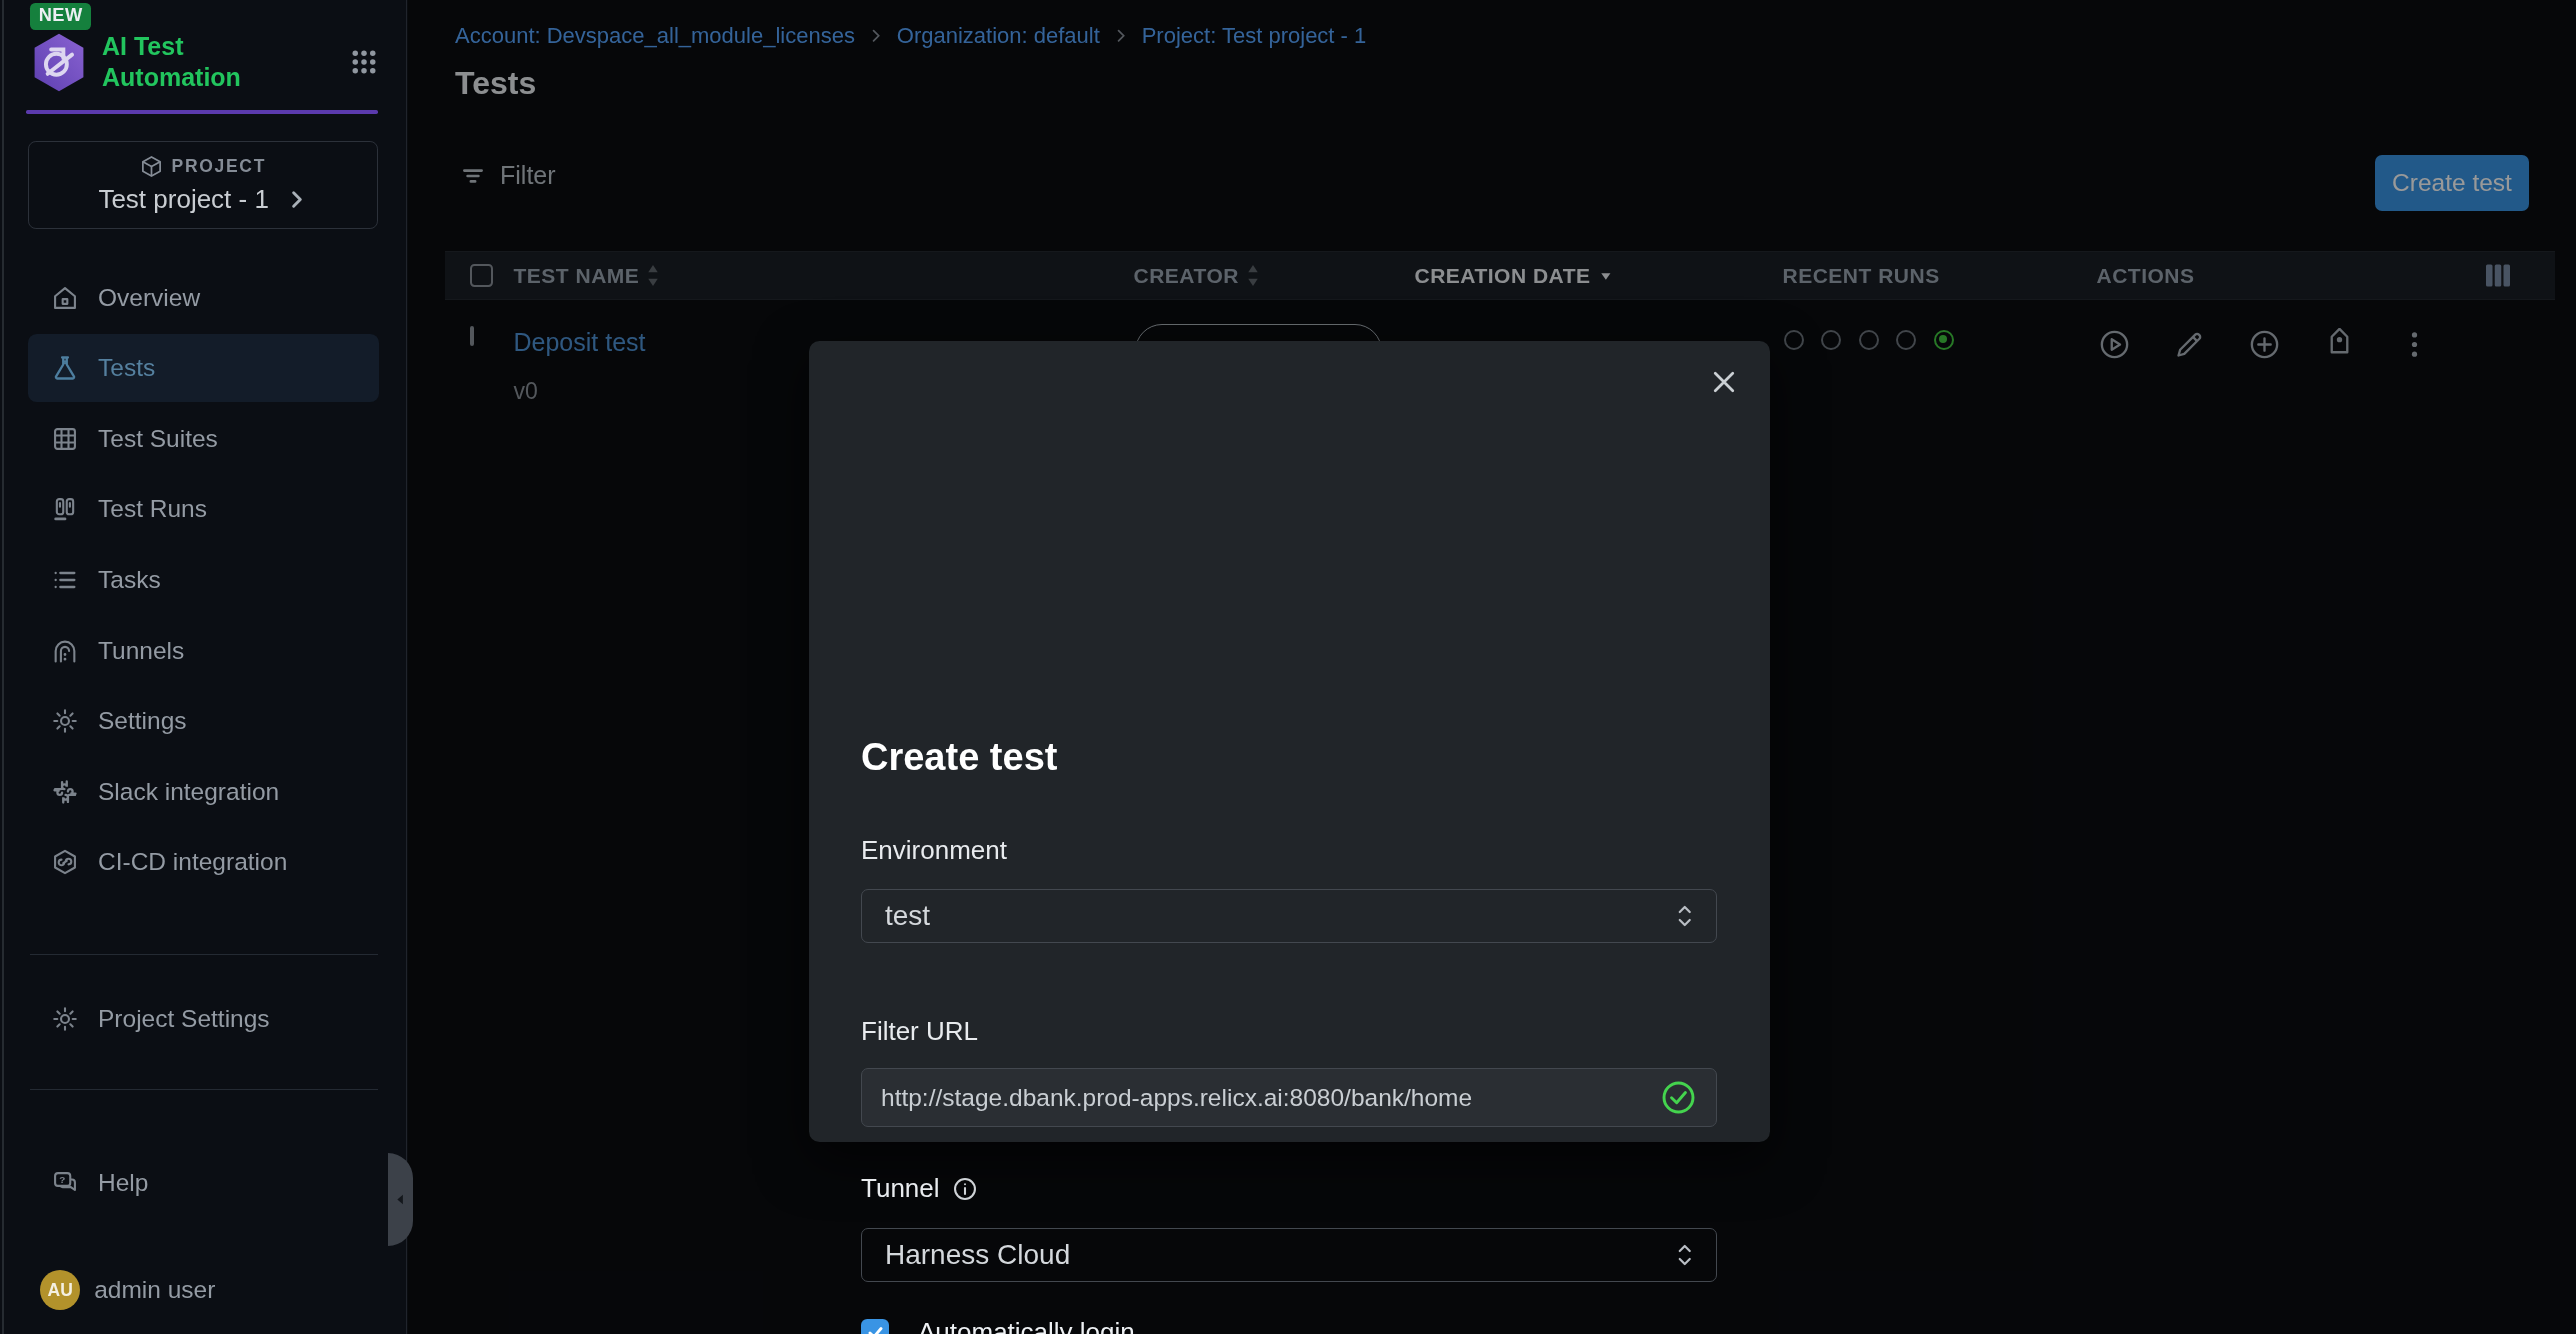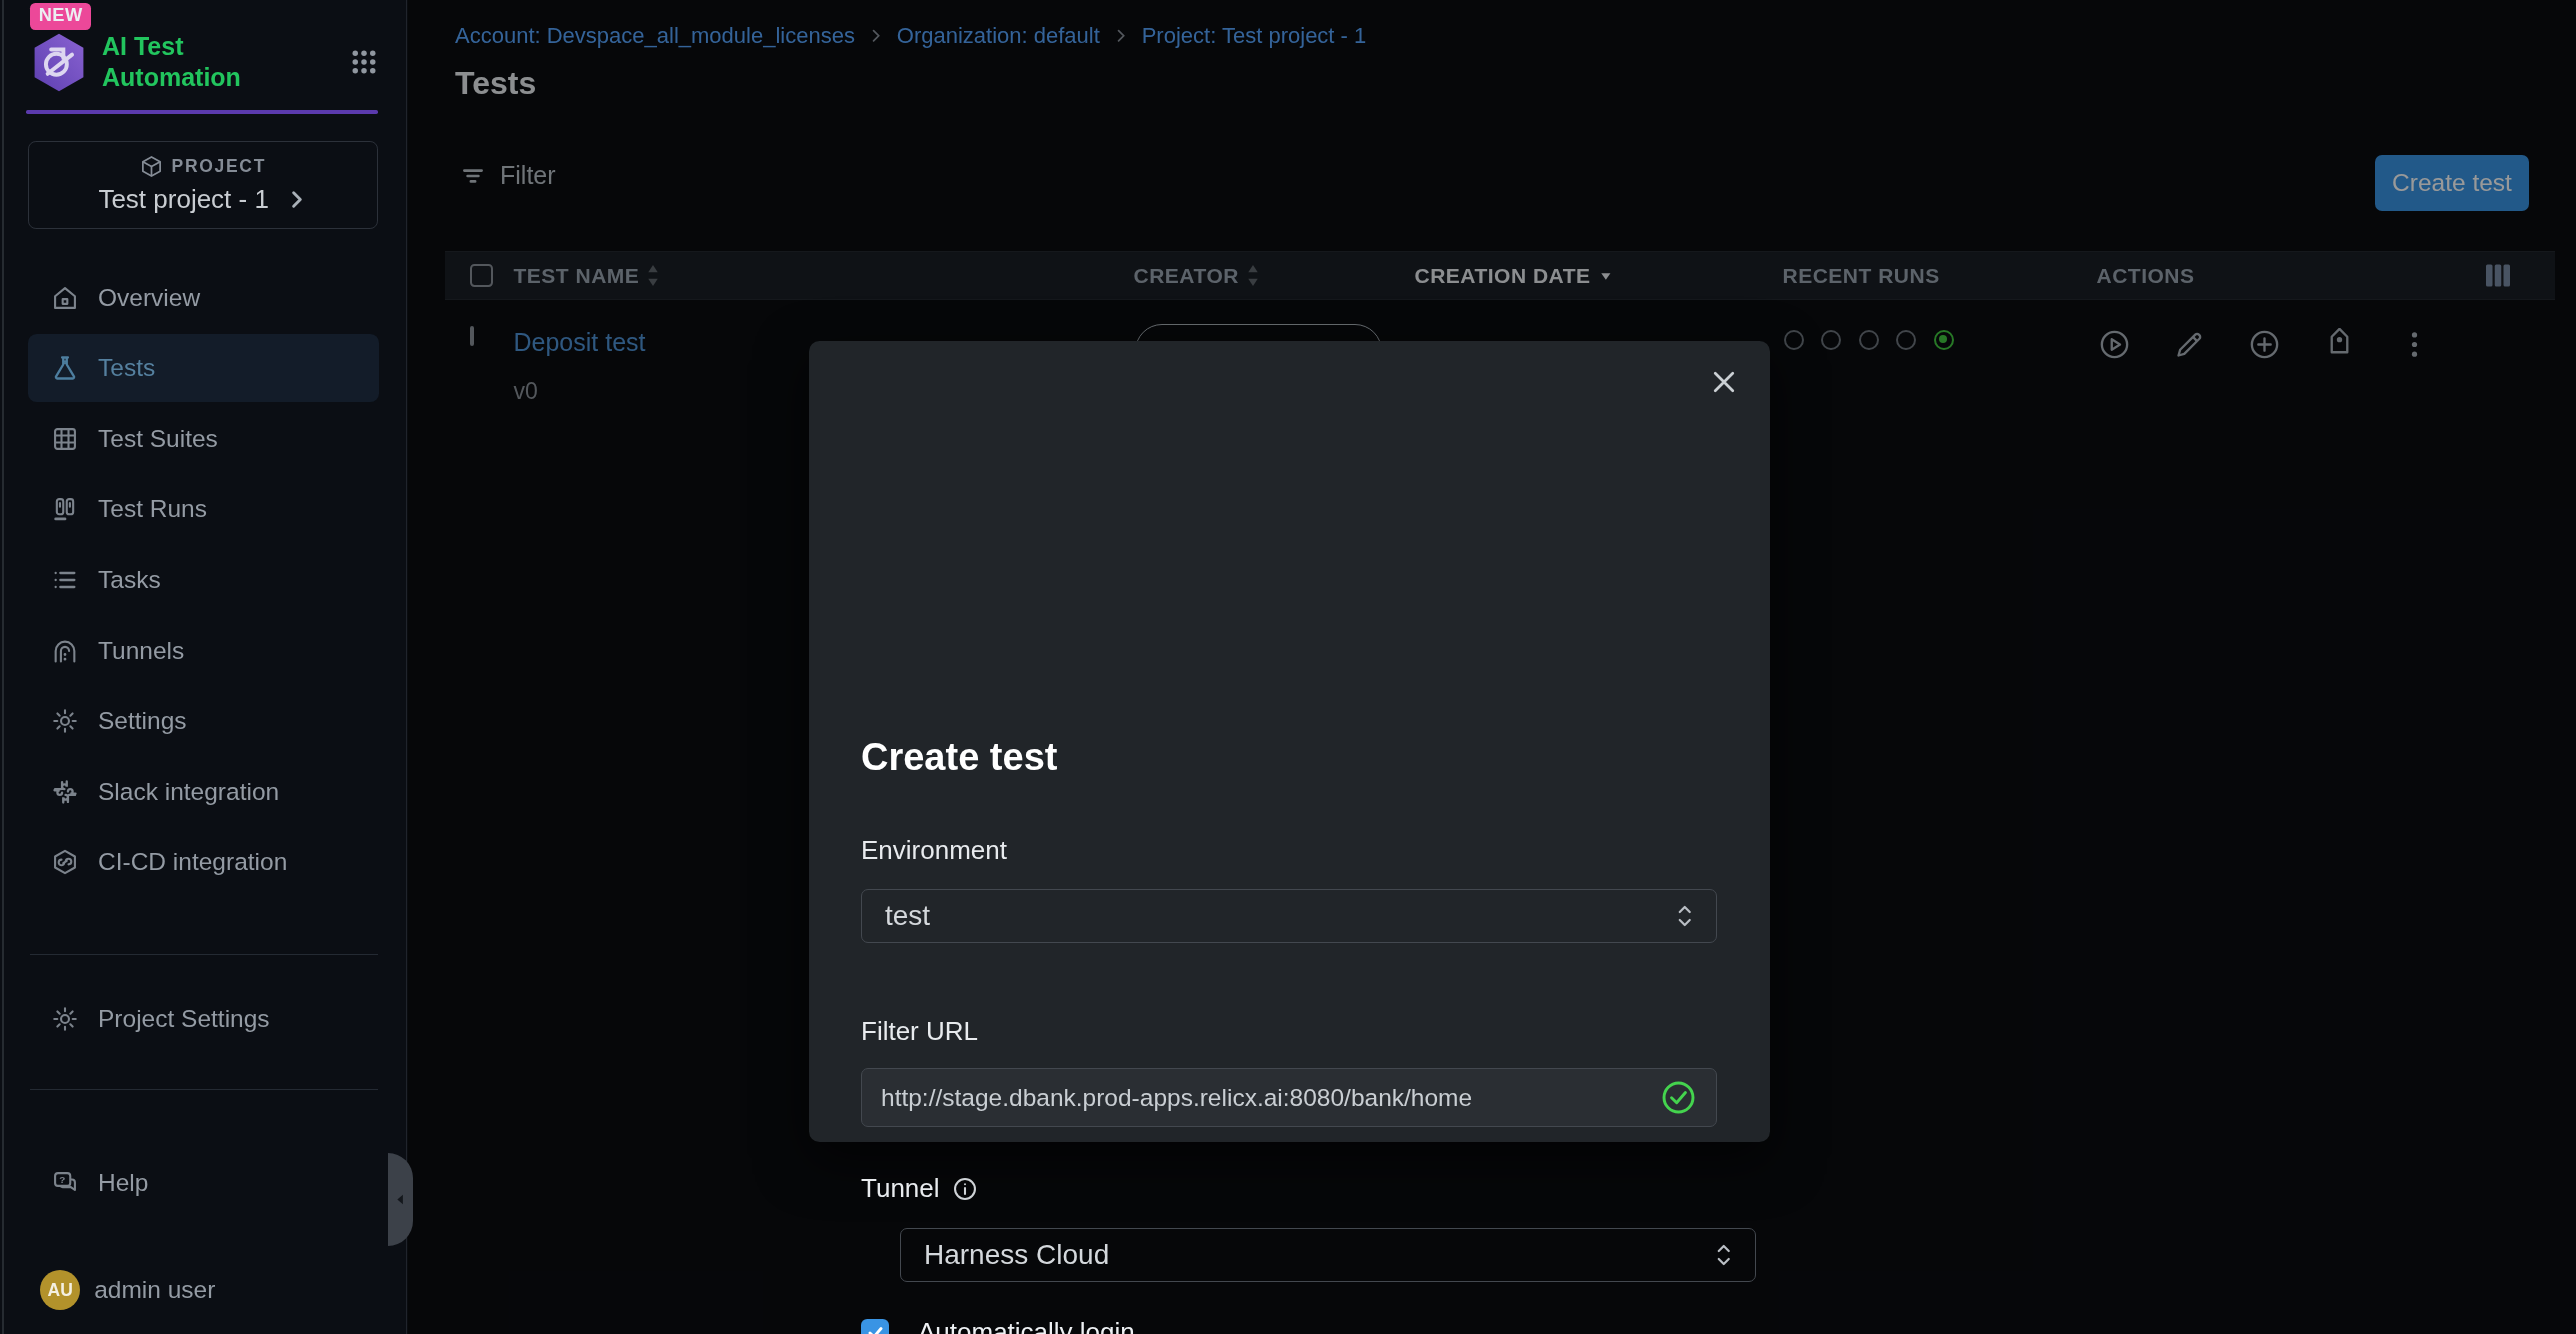--- a/index.html
+++ b/index.html
@@ -10,21 +10,21 @@
     -webkit-font-smoothing:antialiased;
   }
   .edge-line{position:absolute;left:1.7px;top:0;width:2.6px;height:100%;background:#262b31;z-index:70;}
 
   
   .sidebar{
     position:absolute; left:0; top:0; width:407px; height:100%;
     background:#0b0e14; border-right:0.9px solid #20242c; z-index:20;
   }
   .new-badge{
-    position:absolute; left:30px; top:2.6px; background:#ec4899; color:#eceef2;
+    position:absolute; left:30px; top:2.6px; background:#15803d; color:#eceef2;
     font-size:18.3px; font-weight:bold; padding:1.7px 8.7px 3.5px; border-radius:5.2px; letter-spacing:0.4px;
   }
   .brand{ position:absolute; left:30px; top:31px; display:flex; align-items:center; gap:14px; width:349px;}
   .logo-hex{ width:58px; height:61px; flex:0 0 auto; }
   .brand-name{ font-size:25px; font-weight:600; color:#22c55e; line-height:31px; width:183px;}
   .appgrid{ margin-left:auto; color:#9097a0; }
   .purple-rule{ position:absolute; left:26px; top:110px; width:352px; height:3.5px; background:#5b3aad; border-radius:1.7px;}
   .project-box{
     position:absolute; left:28px; top:141px; width:350px; height:88px;
     border:1.3px solid #2c313a; border-radius:7.9px; display:flex; align-items:center; justify-content:center;
@@ -131,21 +131,21 @@
   .info-icon{ color:#cfd3d7; display:flex; }
   .check-row{ position:absolute; left:52px; top:976px; display:flex; align-items:center; gap:29px; }
   .checkbox-checked{
     width:28px; height:28px; background:#3994e4; border-radius:6.1px; display:flex; align-items:center; justify-content:center; cursor:pointer;
   }
   .check-label{ font-size:26px; color:#eef1f4; }
 
   
   #env-label{ top:494px; } #env-select{ top:548px; }
   #url-label{ top:675px; } #url-input{ top:727px; }
-  #tunnel-label{ top:832px; } #tunnel-select{ top:887px;margin-left:39px; }
+  #tunnel-label{ top:832px; } #tunnel-select{ top:887px; }
 </style>
 </head>
 <body>
 
 <div id="app">
   <div class="edge-line"></div>
 
   <aside class="sidebar">
     <div class="new-badge">NEW</div>
 

